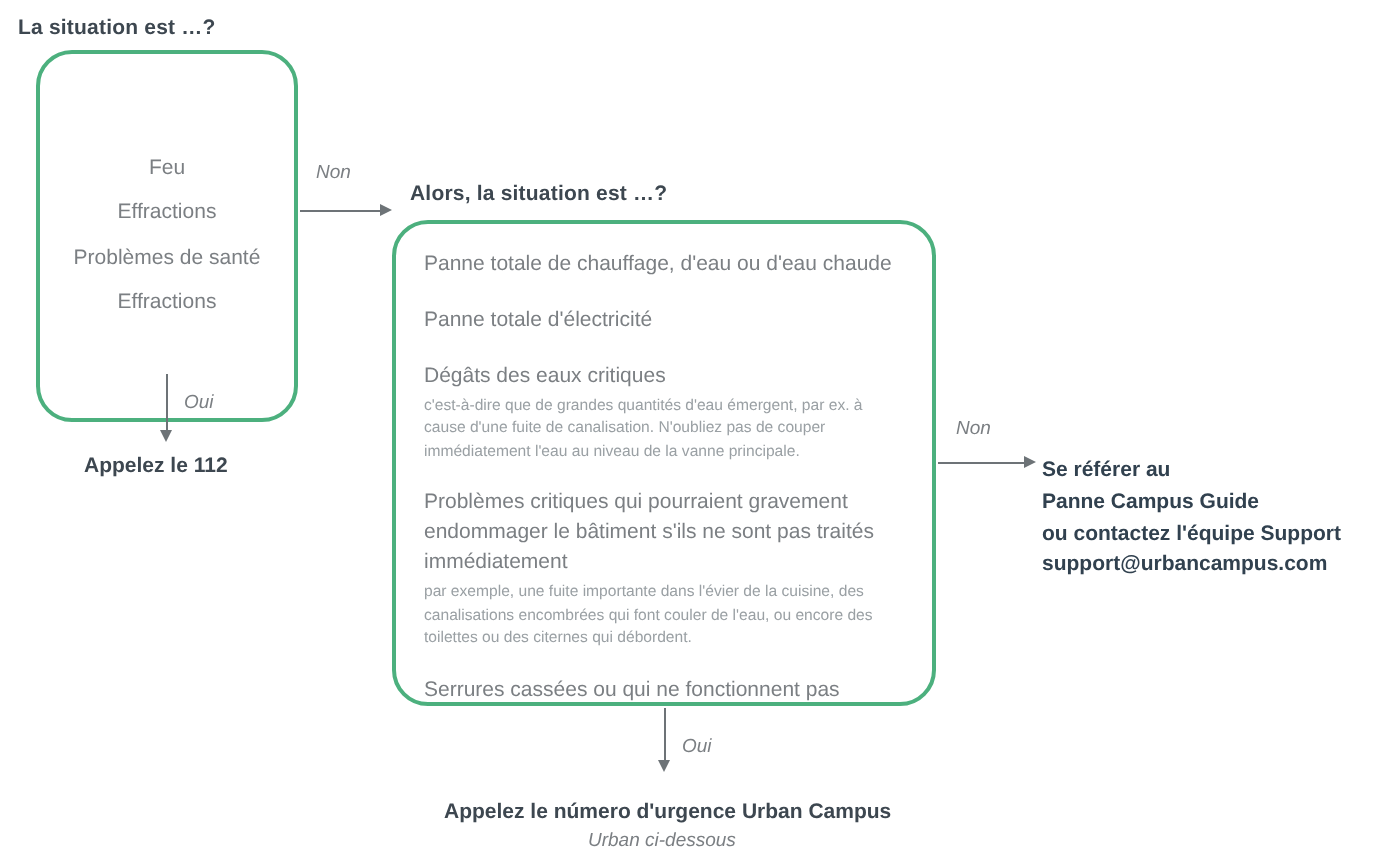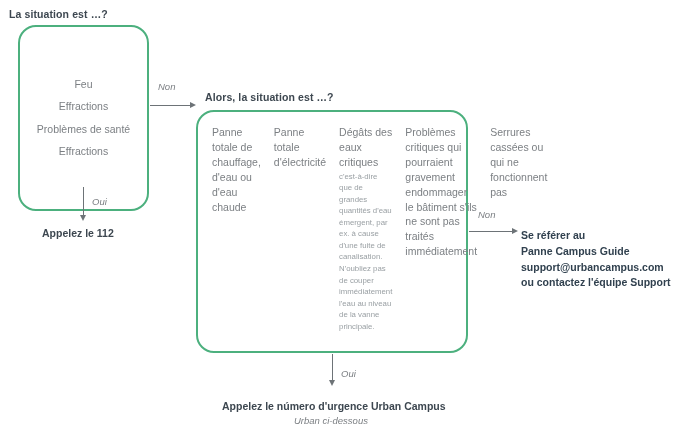--- a/index.html
+++ b/index.html
@@ -74,21 +74,21 @@
     max-width: 118px;
   }
 
   
   .list-left {
     position: absolute;
     left: 14px;
     right: 12px;
     top: 13px;
     display: flex;
-    flex-direction: row;
+    flex-direction: column;
     gap: 13px;
   }
   .list-left .item-title {
     font-size: 10.5px;
     color: #7b7f83;
     line-height: 1.42;
   }
   .list-left .item-desc {
     font-size: 7.8px;
     color: #9aa0a4;
@@ -195,38 +195,39 @@
         <div class="item-title">Panne totale d'électricité</div>
       </div>
 
       <div>
         <div class="item-title">Dégâts des eaux critiques</div>
         <div class="item-desc">c'est-à-dire que de grandes quantités d'eau émergent, par ex. à cause d'une fuite de canalisation. N'oubliez pas de couper immédiatement l'eau au niveau de la vanne principale.</div>
       </div>
 
       <div>
         <div class="item-title">Problèmes critiques qui pourraient gravement endommager le bâtiment s'ils ne sont pas traités immédiatement</div>
+        <div class="item-desc">par exemple, une fuite importante dans l'évier de la cuisine, des canalisations encombrées qui font couler de l'eau, ou encore des toilettes ou des citernes qui débordent.</div>
       </div>
 
       <div>
         <div class="item-title">Serrures cassées ou qui ne fonctionnent pas</div>
       </div>
 
     </div>
   </div>
 
   <div class="line-h" style="left:469px; top:231px; width:45px;"></div>
   <div class="arrow-right" style="left:512px; top:227.5px;"></div>
   <div class="edge-label" style="left:478px; top:209px;">Non</div>
 
   <div class="result-block" style="left:521px; top:208px;margin-top:20px;">
     <div>Se référer au</div>
     <div>Panne Campus Guide</div>
+    <div>ou contactez l'équipe Support</div>
     <div>support@urbancampus.com</div>
-    <div>ou contactez l'équipe Support</div>
   </div>
 
   <div class="line-v" style="left:332px; top:354px; height:28px;"></div>
   <div class="arrow-down" style="left:328.5px; top:380px;"></div>
   <div class="edge-label" style="left:341px; top:368px;">Oui</div>
 
   <div class="result-bold" style="left:222px; top:400px;">Appelez le número d'urgence Urban Campus</div>
   <div class="result-sub" style="left:294px; top:415px;">Urban ci-dessous</div>
 
 </div>

